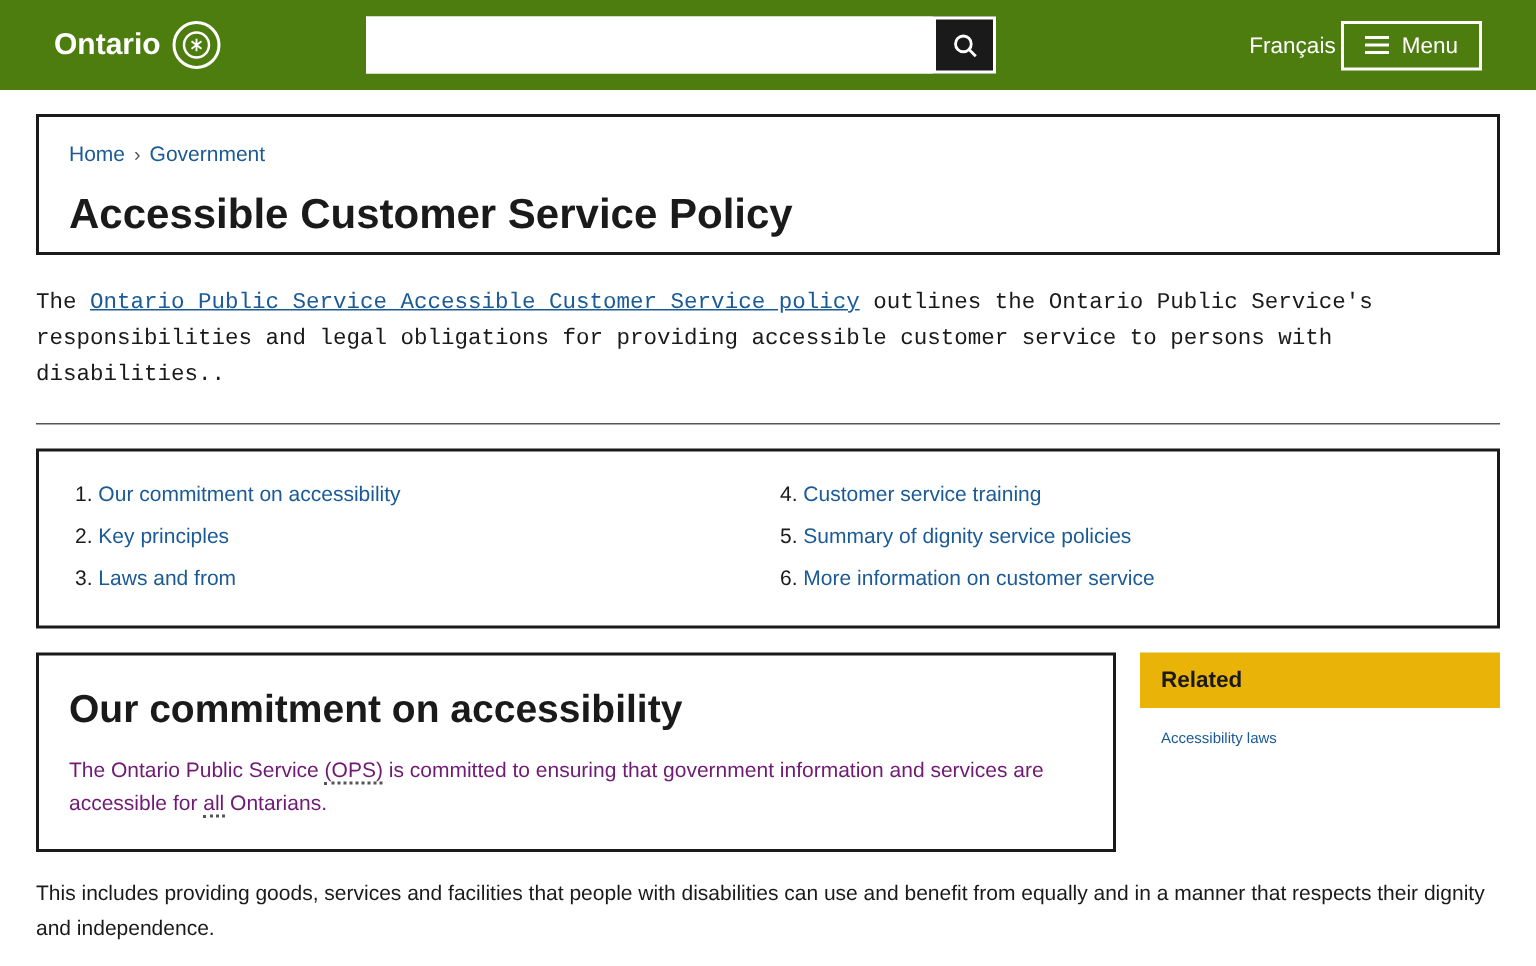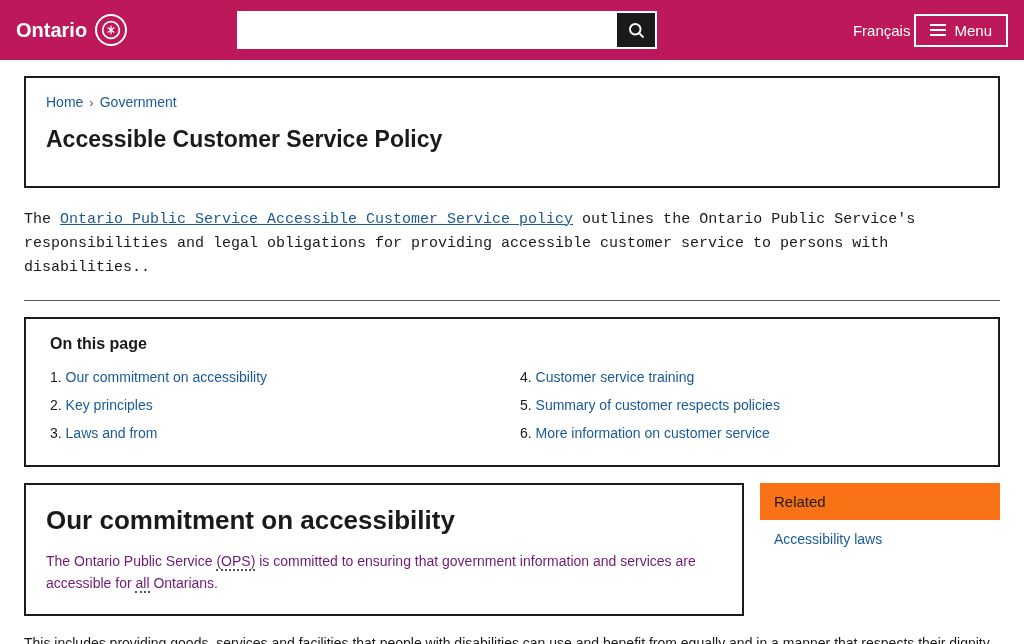--- a/index.html
+++ b/index.html
@@ -1,23 +1,23 @@
 <!DOCTYPE html>
 <html><head>
   <meta charset="utf-8">
   <style>
     * { margin: 0; padding: 0; box-sizing: border-box; }
     body { font-family: Arial, sans-serif; font-size: 16px; color: #1a1a1a; background: #fff; }
 
     
     .header {
-      background: #be185d;
-      display: flex;
-      align-items: center;
-      padding: 0 16px;
+      background: #4d7c0f;
+      display: flex;
+      align-items: center;
+      padding: 0 36px;
       height: 60px;
       gap: 24px;
     }
     .logo-area {
       display: flex;
       align-items: center;
       gap: 8px;
       color: #fff;
       text-decoration: none;
       flex-shrink: 0;
@@ -103,39 +103,39 @@
 
     
     .main-content {
       max-width: 1024px;
     }
 
     
     .title-section {
       border: 2px solid #1a1a1a;
       margin: 16px 24px;
-      padding: 16px 20px 32px;
+      padding: 16px 20px 8px;
     }
     .breadcrumb {
       display: flex;
       align-items: center;
       gap: 6px;
       margin-bottom: 16px;
       font-size: 14px;
     }
     .breadcrumb a {
       color: #1a5a96;
       text-decoration: none;
     }
     .breadcrumb-sep {
       color: #555;
       font-size: 13px;
     }
     .page-title {
-      font-size: 23px;
+      font-size: 28px;
       font-weight: bold;
       color: #1a1a1a;
       line-height: 1.2;
     }
 
     
     .description {
       margin: 20px 24px;
       font-size: 15px;
       line-height: 1.6;
@@ -204,32 +204,32 @@
       border-bottom: 2px dotted #555;
     }
 
     
     .related-sidebar {
       width: 240px;
       flex-shrink: 0;
       margin-left: 16px;
     }
     .related-header {
-      background: #f97316;
+      background: #eab308;
       padding: 10px 14px;
-      font-weight: normal;
+      font-weight: bold;
       font-size: 15px;
     }
     .related-links {
       padding: 10px 14px;
     }
     .related-links a {
       color: #1a5a96;
       text-decoration: none;
-      font-size: 14px;
+      font-size: 10px;
     }
 
     
     .bottom-text {
       margin: 16px 24px;
       font-size: 14px;
       line-height: 1.6;
       color: #1a1a1a;
     }
 
@@ -291,33 +291,32 @@
     <h1 class="page-title">Accessible Customer Service Policy</h1>
   </div>
 
   <p class="description">
     <span>The </span><a href="#">Ontario Public Service Accessible Customer Service policy</a><span> outlines the Ontario Public Service's responsibilities and legal obligations for providing accessible customer service to persons with disabilities..</span>
   </p>
 
   <hr class="divider">
 
   <div class="on-this-page">
-    <div class="on-this-page-title">On this page</div>
     <div class="toc-grid">
       <div class="toc-item">
         <span>1. </span><a href="#">Our commitment on accessibility</a>
       </div>
       <div class="toc-item">
         <span>4. </span><a href="#">Customer service training</a>
       </div>
       <div class="toc-item">
         <span>2. </span><a href="#">Key principles</a>
       </div>
       <div class="toc-item">
-        <span>5. </span><a href="#">Summary of customer respects policies</a>
+        <span>5. </span><a href="#">Summary of dignity service policies</a>
       </div>
       <div class="toc-item">
         <span>3. </span><a href="#">Laws and from</a>
       </div>
       <div class="toc-item">
         <span>6. </span><a href="#">More information on customer service</a>
       </div>
     </div>
   </div>
 

